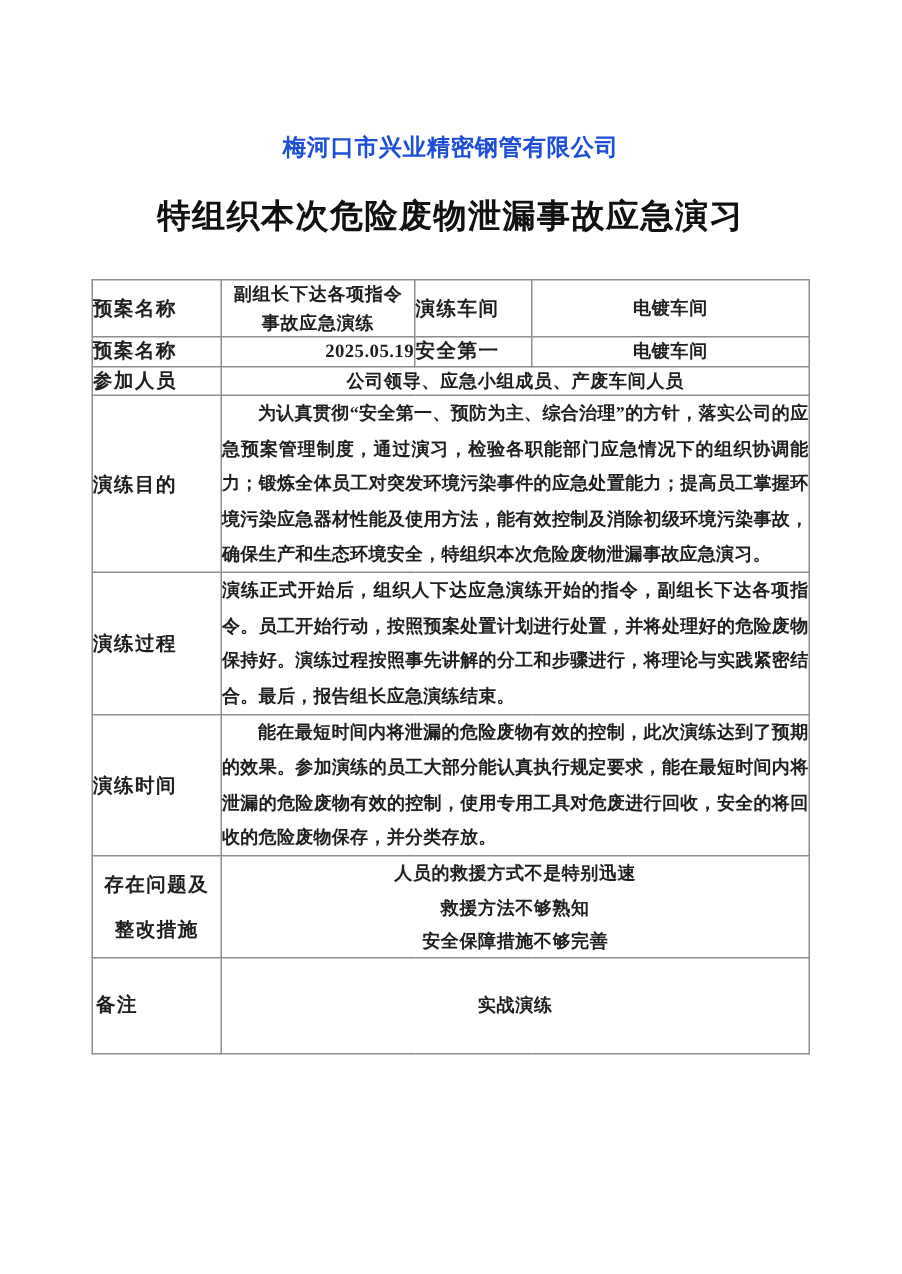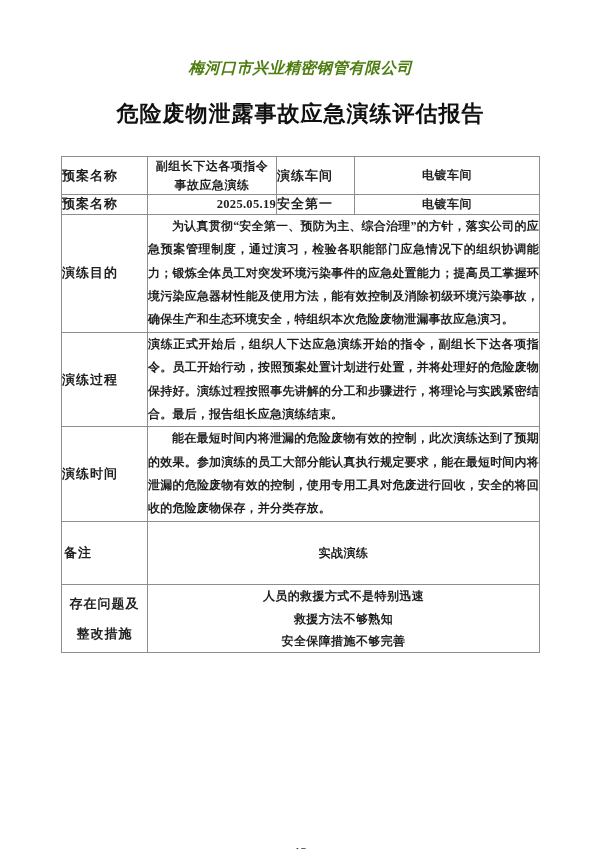--- a/index.html
+++ b/index.html
@@ -19,23 +19,22 @@
     width: 601px;
     height: 849px;
     position: relative;
     box-sizing: border-box;
   }
   .company-name {
     text-align: center;
     font-size: 15.5px;
     font-weight: bold;
     letter-spacing: 0.5px;
-    margin-top: 58px;
-    color: #4d7c0f;
-    font-style: italic;
+    margin-top: 88px;
+    color: #1d4ed8;
   }
   .doc-title {
     text-align: center;
     font-size: 22px;
     font-weight: bold;
     letter-spacing: 1px;
     margin-top: 20px;
     color: #111111;
   }
   table.report {
@@ -118,21 +117,21 @@
   .c3 { width: 78px; }
   .c4 { width: 185px; }
 </style>
 </head>
 <body>
 
 <div class="page">
 
   <div class="company-name">梅河口市兴业精密钢管有限公司</div>
 
-  <div class="doc-title">危险废物泄露事故应急演练评估报告</div>
+  <div class="doc-title">特组织本次危险废物泄漏事故应急演习</div>
 
   <table class="report">
     <colgroup>
       <col class="c1">
         <col class="c2">
         <col class="c3">
         <col class="c4">
     </colgroup>
     <tbody>
       <tr>
@@ -145,56 +144,60 @@
         <td class="value-center">电镀车间</td>
       </tr>
 
       <tr>
         <td class="label-cell">预案名称</td>
         <td class="value-date">2025.05.19</td>
         <td class="label-cell">安全第一</td>
         <td class="value-center">电镀车间</td>
       </tr>
 
+      <tr>
+        <td class="label-cell">参加人员</td>
+        <td class="value-center" colspan="3">公司领导、应急小组成员、产废车间人员</td>
+      </tr>
 
       <tr>
         <td class="label-cell">演练目的</td>
         <td class="para-cell" colspan="3">
           <p>为认真贯彻“安全第一、预防为主、综合治理”的方针，落实公司的应急预案管理制度，通过演习，检验各职能部门应急情况下的组织协调能力；锻炼全体员工对突发环境污染事件的应急处置能力；提高员工掌握环境污染应急器材性能及使用方法，能有效控制及消除初级环境污染事故，确保生产和生态环境安全，特组织本次危险废物泄漏事故应急演习。</p>
         </td>
       </tr>
 
       <tr>
         <td class="label-cell">演练过程</td>
         <td class="para-cell" colspan="3">
           <p style="text-indent:0">演练正式开始后，组织人下达应急演练开始的指令，副组长下达各项指令。员工开始行动，按照预案处置计划进行处置，并将处理好的危险废物保持好。演练过程按照事先讲解的分工和步骤进行，将理论与实践紧密结合。最后，报告组长应急演练结束。</p>
         </td>
       </tr>
 
       <tr>
         <td class="label-cell">演练时间</td>
         <td class="para-cell" colspan="3">
           <p>能在最短时间内将泄漏的危险废物有效的控制，此次演练达到了预期的效果。参加演练的员工大部分能认真执行规定要求，能在最短时间内将泄漏的危险废物有效的控制，使用专用工具对危废进行回收，安全的将回收的危险废物保存，并分类存放。</p>
         </td>
-      </tr>
-
-      <tr>
-        <td class="label-cell" style="padding:22px 2px">备注</td>
-        <td class="value-center" colspan="3" style="padding:22px 4px">实战演练</td>
       </tr>
 
       <tr>
         <td class="label-two-line">
           <div>存在问题及</div>
           <div>整改措施</div>
         </td>
         <td class="multiline-center" colspan="3">
           <div>人员的救援方式不是特别迅速</div>
           <div>救援方法不够熟知</div>
           <div>安全保障措施不够完善</div>
         </td>
       </tr>
+
+      <tr>
+        <td class="label-cell" style="padding:22px 2px">备注</td>
+        <td class="value-center" colspan="3" style="padding:22px 4px">实战演练</td>
+      </tr>
     </tbody>
   </table>
 
   <div class="page-number">15</div>
 
 </div>
 
 </body></html>

